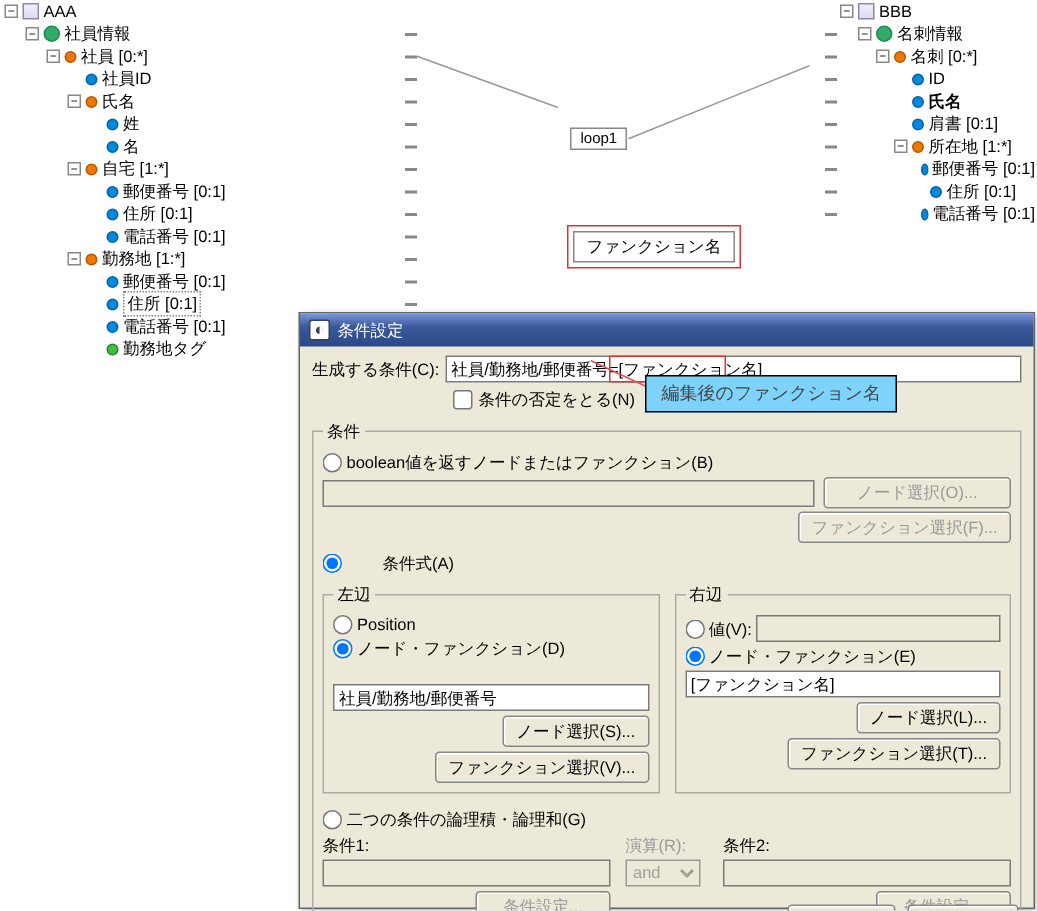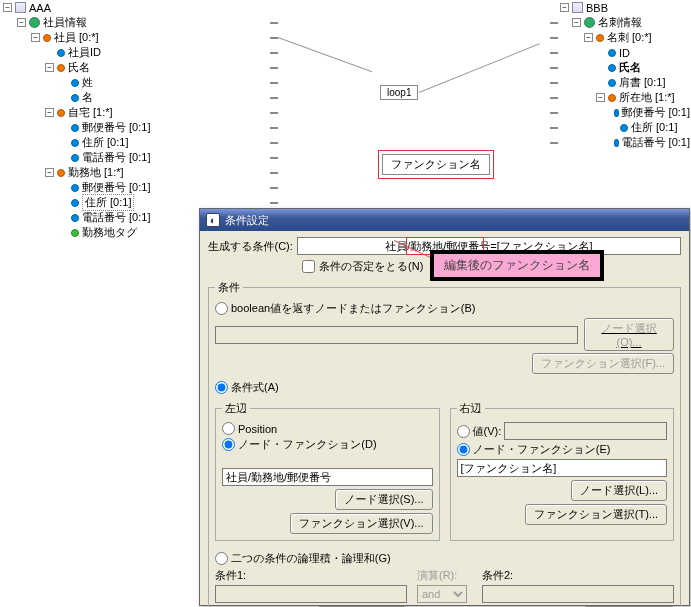--- a/index.html
+++ b/index.html
@@ -41,21 +41,21 @@
   .row { display:flex; align-items:center; margin:2px 0; font-size:11px; }
   .inp { background:#fff; border:1px solid #7a7a7a; height:18px; padding:1px 3px; font-size:11px; }
   .chk { margin-right:4px; }
   fieldset.grp { border:1px solid #aaa; margin:4px 0; padding:4px 6px 6px 6px; position:relative; }
   fieldset.grp > legend { font-size:11px; padding:0 3px; }
   .btn { background:#ece9d8; border:1px solid #888; border-radius:3px; padding:2px 8px; font-size:11px; min-width:90px; text-align:center; box-shadow:inset 1px 1px #fff; cursor:pointer; }
   .btn:disabled, .btn.disabled { color:#999; }
   .radio { margin:0 3px 0 0; }
   .sel { background:#fff; border:1px solid #7a7a7a; height:18px; font-size:11px; }
   .bottom-bar { position:absolute; bottom:6px; right:10px; display:flex; gap:8px; }
-  .annot { position:absolute; border:4px solid #000000; background:#f9a8d4; padding:3px 10px; color:#444; font-size:12px; }
+  .annot { position:absolute; border:1px solid #000000; background:#7dd3fc; padding:3px 10px; color:#444; font-size:12px; }
   .annot-line { position:absolute; border-top:1px solid #d55; }
   
   .subcols { display:flex; gap:10px;justify-content:space-between; }
   .subcol { flex:1; }
   .field-lbl { font-size:11px; margin-bottom:2px; }
   .stack-btns { display:flex; flex-direction:column; align-items:flex-end; gap:3px; margin-top:3px; }
 </style>
 </head>
 <body>
 
@@ -282,47 +282,47 @@
 </div>
 
 <div class="dialog">
   <div class="titlebar">
     <span class="tic">◐</span>
     <span>条件設定</span>
   </div>
   <div class="dlg-body">
     <div class="row">
       <span>生成する条件(C):</span>
-      <span class="inp" style="flex:1; margin-left:4px; position:relative;text-align:center;">
+      <span class="inp" style="flex:1; margin-left:4px; position:relative;">
         <span>社員/勤務地/郵便番号=[ファンクション名]</span>
         <span class="red-frame" style="position:absolute; left:108px; top:-1px; height:18px; width:78px; pointer-events:none;"></span>
       </span>
     </div>
     <div class="row" style="padding-left:90px;">
       <input type="checkbox" class="chk" style="">
       <span>条件の否定をとる(N)</span>
     </div>
 
     <fieldset class="grp">
       <legend>条件</legend>
       <div class="row">
         <input type="radio" class="radio" style="">
         <span>boolean値を返すノードまたはファンクション(B)</span>
       </div>
       <div class="row">
           <div class="inp disabled" style="flex:1; height:18px; background:#ece9d8;"></div>
-        <div style="width:90px; margin-left:6px; display:flex; flex-direction:column; gap:3px;text-decoration:underline;">
+        <div style="width:125px; margin-left:6px; display:flex; flex-direction:column; gap:3px;">
           <button class="btn disabled" disabled="">ノード選択(O)...</button>
         </div>
       </div>
       <div class="row" style="justify-content:flex-end;">
           <button class="btn disabled" disabled="">ファンクション選択(F)...</button>
         </div>
 
-      <div class="row" style="margin-top:6px;">
+      <div class="row" style="margin-top:6px;gap:24px;">
         <input type="radio" class="radio" checked="" style="">
         <span>条件式(A)</span>
       </div>
 
       <div class="subcols">
         <fieldset class="grp subcol" style="flex:1.4">
           <legend>左辺</legend>
           <div class="row">
               <input type="radio" class="radio" style="">
               <span>Position</span>

